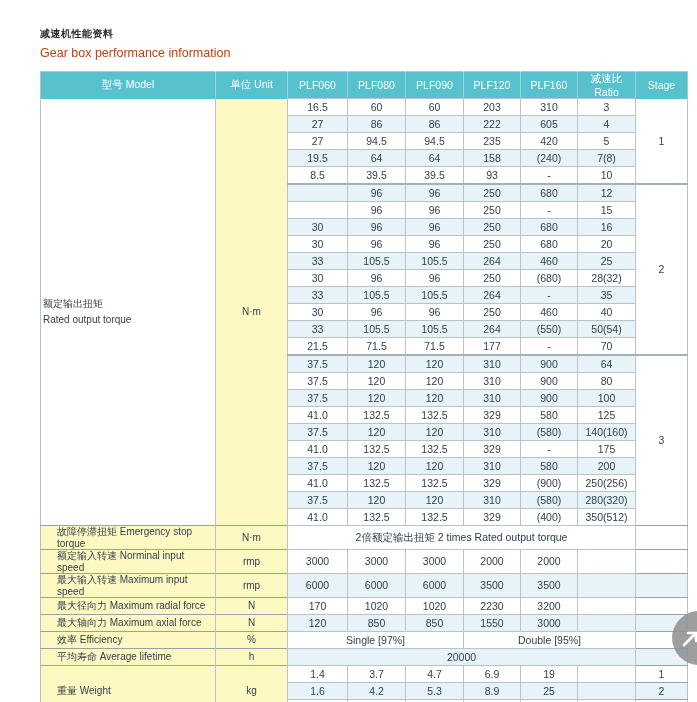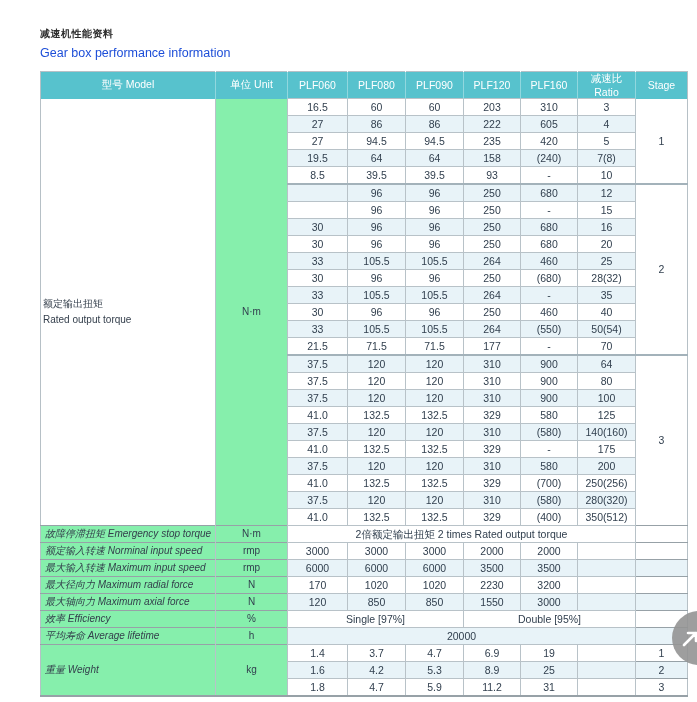--- a/index.html
+++ b/index.html
@@ -5,39 +5,39 @@
   html,body{margin:0;padding:0;}
   body{
     width:697px;height:702px;position:relative;overflow:hidden;
     background:#ffffff;
     font-family:"Liberation Sans","DejaVu Sans",sans-serif;
   }
   .content{position:absolute;left:40px;top:27px;}
   .title{
     font-size:10px;font-weight:bold;color:#2d2d2d;margin:0 0 5px 0;letter-spacing:.5px;
   }
-  .subtitle{font-size:12.5px;color:#1d4ed8;margin:0 0 11px 0;}
+  .subtitle{font-size:12.5px;color:#c2410c;margin:0 0 11px 0;}
   table.perf{
     border-collapse:collapse;table-layout:fixed;width:647px;
     font-size:10.5px;color:#32404f;
     border:1px solid #b6c0c6;border-bottom:2px solid #97a1a7;
   }
   thead th{
     background:#57c2cd;color:#ffffff;font-weight:normal;font-size:10.5px;
     height:22px;padding:0;border-left:1px solid rgba(255,255,255,.35);
   }
   thead th:first-child{border-left:none;}
   tbody td{height:16px;padding:0 2px;text-align:center;vertical-align:middle;line-height:1.15;}
   td.v{border:1px solid #b8c2c8;background:#fff;}
   tr.s td.v{background:#e8f3f8;}
   tr.s td.stage-b{background:#e8f3f8;}
-  td.lbl,td.unit{background:#86efac;}
+  td.lbl,td.unit{background:#fef9c3;}
   td.lbl{
-    text-align:left;padding-left:4px;border-right:1px solid #b8c2c8;
-    font-size:10px;color:#333e4b;font-style:italic;
+    text-align:left;padding-left:16px;border-right:1px solid #b8c2c8;
+    font-size:10px;color:#333e4b;
   }
   td.unit{border-right:1px solid #b8c2c8;font-size:10px;}
   td.big-lbl{
     text-align:left;vertical-align:middle;
     border-right:1px solid #b8c2c8;font-size:10px;color:#333e4b;line-height:1.6;
   }
   td.stage-t{border-left:1px solid #b8c2c8;background:#fff;}
   td.stage-b{border-left:1px solid #b8c2c8;background:#fff;}
   tr.gstart td.v,tr.gstart td.stage-t{border-top:2px solid #a3b2ba;}
   tr.spec td{border-top:1px solid #97a1a7;}
@@ -262,21 +262,21 @@
           <td class="v">120</td>
           <td class="v">310</td>
           <td class="v">580</td>
           <td class="v">200</td>
         </tr>
         <tr class="w">
           <td class="v">41.0</td>
           <td class="v">132.5</td>
           <td class="v">132.5</td>
           <td class="v">329</td>
-          <td class="v">(700)</td>
+          <td class="v">(900)</td>
           <td class="v">250(256)</td>
         </tr>
         <tr class="s">
           <td class="v">37.5</td>
           <td class="v">120</td>
           <td class="v">120</td>
           <td class="v">310</td>
           <td class="v">(580)</td>
           <td class="v">280(320)</td>
         </tr>

